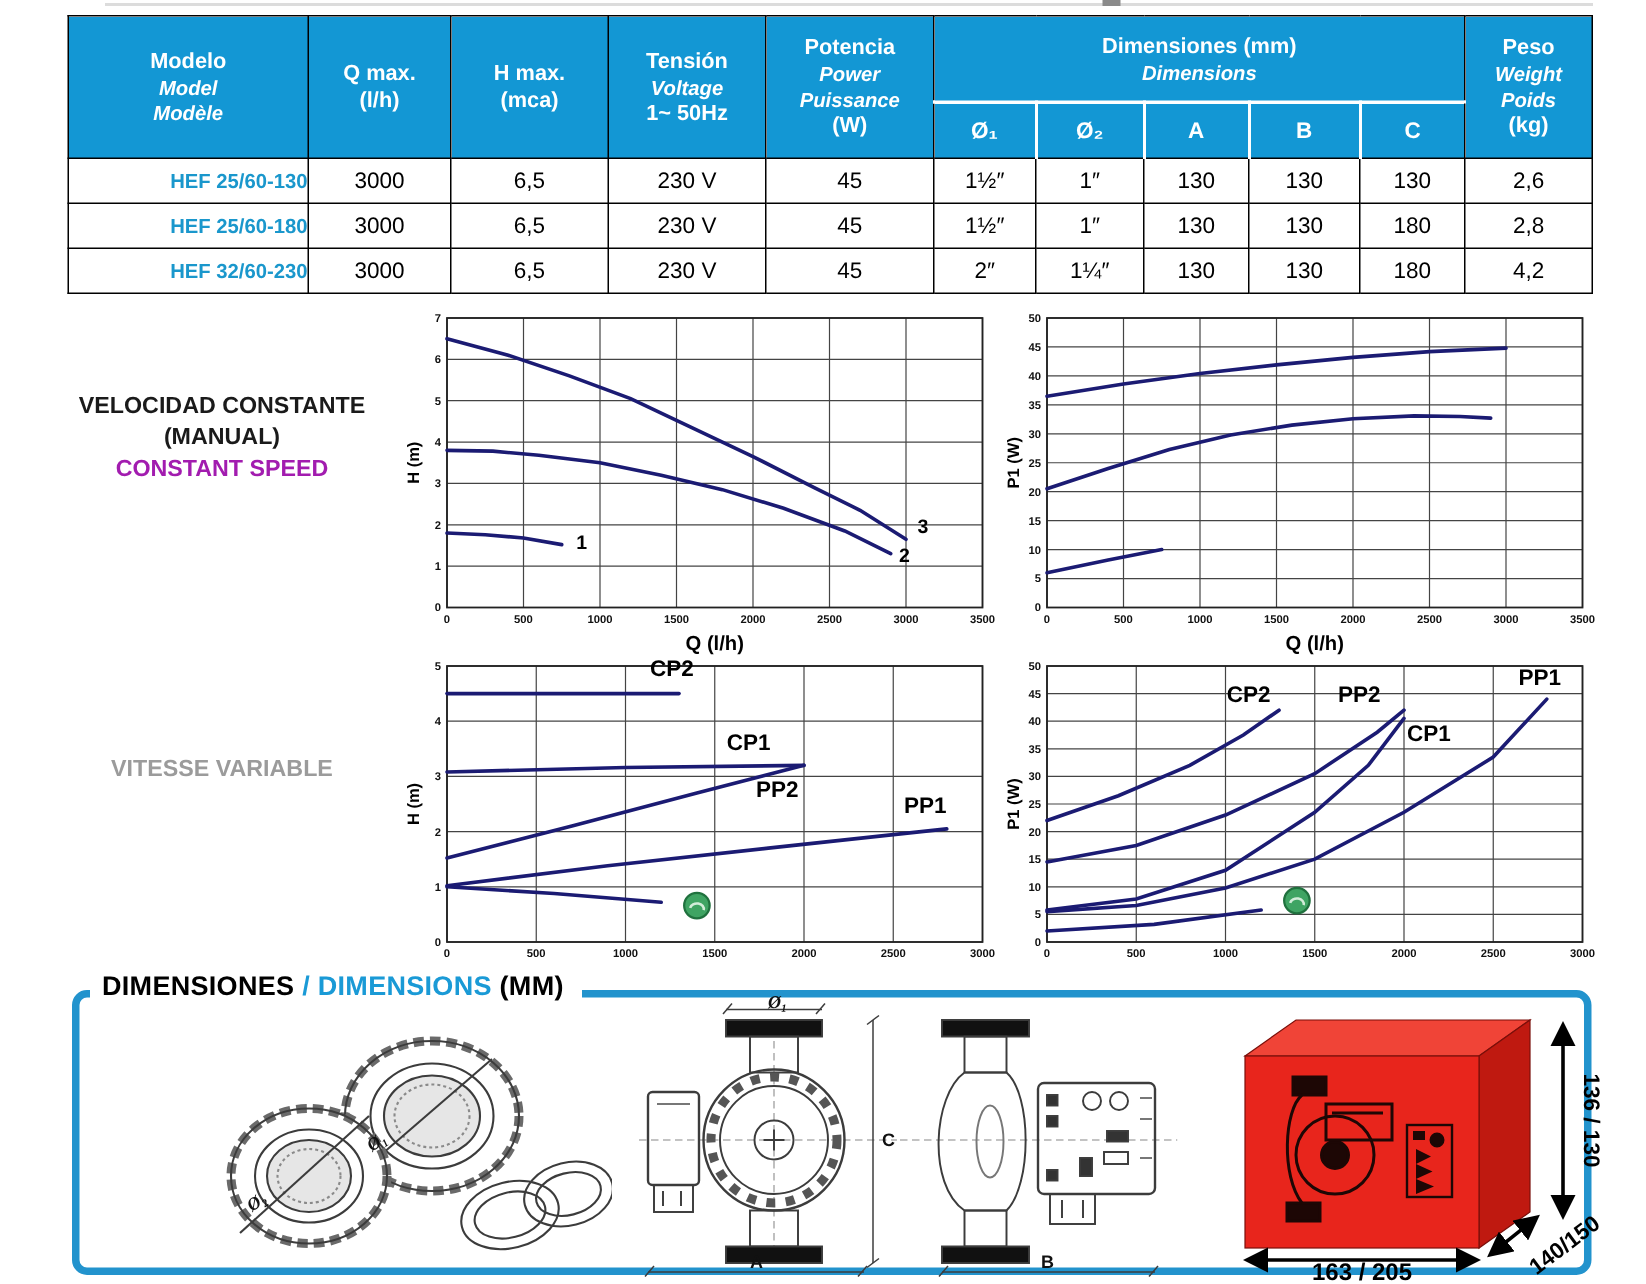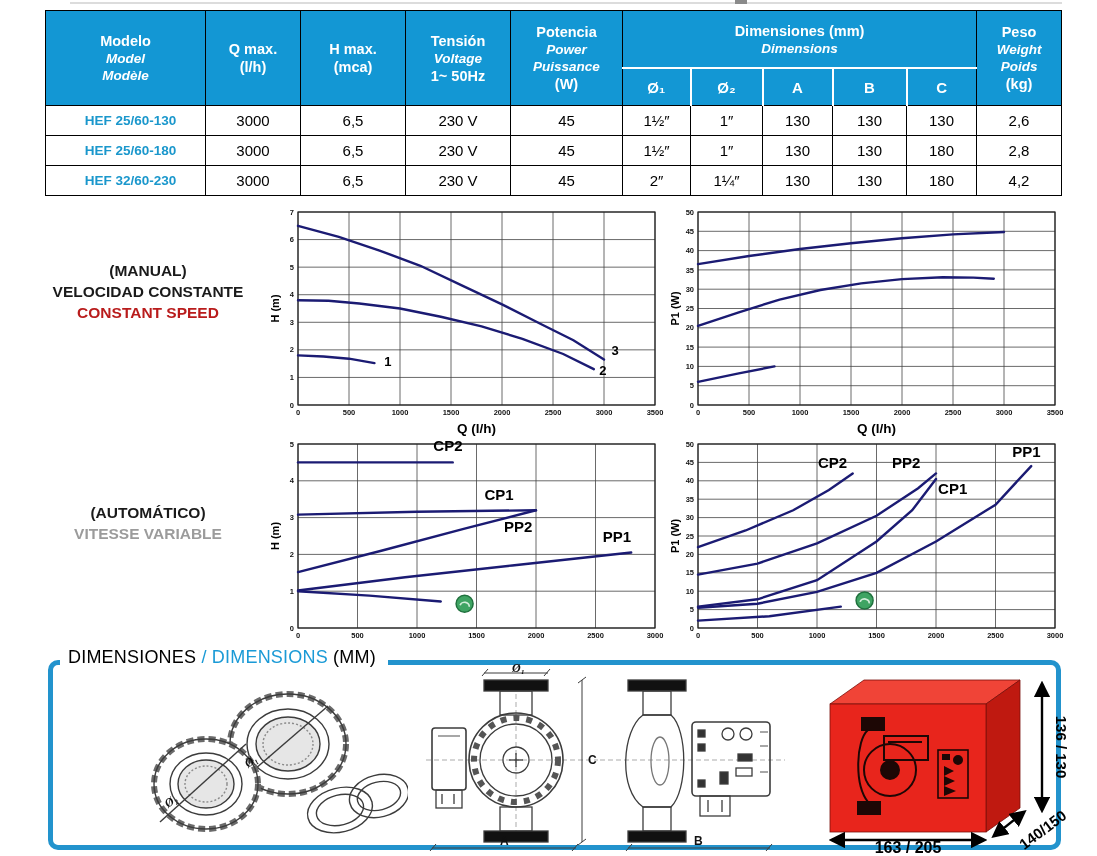--- a/index.html
+++ b/index.html
@@ -16,45 +16,45 @@
   .spec-table th{background:#1397d4;color:#fff;border:1.6px solid #000}
   .spec-table thead tr:first-child th{height:56px}
   .spec-table thead tr:nth-child(2) th{height:36px}
   .spec-table th.dimh{border-bottom:2.5px solid #fff}
   .spec-table th.subh{border-left:2.5px solid #fff;border-right:2.5px solid #fff;border-bottom:1.6px solid #000;font-size:15px;font-weight:bold}
   .spec-table th.subh.first{border-left:1.6px solid #000}
   .spec-table th.subh.last{border-right:1.6px solid #000}
   .hln{font-size:14.5px;font-weight:bold;line-height:18px}
   .hit{font-size:13.5px;font-weight:600;font-style:italic;line-height:17px}
   .spec-table td{border:1.6px solid #000;height:29px;font-size:15px;background:#fff}
-  .spec-table td.model{color:#1a97cc;font-weight:bold;font-size:13.5px;text-align:center;padding-left:10px}
+  .spec-table td.model{color:#1a97cc;font-weight:bold;font-size:13.5px;text-align:right;padding-left:10px}
 
   
   .sec-label{position:absolute;left:28px;width:240px;text-align:center;font-weight:bold;font-size:15.5px;line-height:21px}
   .sec-label .es{color:#1a1a1a}
-  .sec-label .en{color:#b91c1c}
+  .sec-label .en{color:#a21caf}
   .sec-label .fr{color:#9b9b9b}
   #sec-constant{top:260px}
   #sec-variable{top:502px}
 
   
   .chart{position:absolute}
   #c1{left:268px;top:206px}
   #c2{left:668px;top:206px}
   #c3{left:268px;top:438px}
   #c4{left:668px;top:438px}
   .tick{font:bold 7.5px "Liberation Sans",sans-serif;fill:#111}
   .axlabel{font:bold 11px "Liberation Sans",sans-serif;fill:#000}
   .axlabel2{font:bold 13.5px "Liberation Sans",sans-serif;fill:#000}
 
   
   .dim-box{position:absolute;left:48px;top:660px;width:1003px;height:180px;
            border:5px solid #2293cd;border-radius:10px;background:#fff}
   .dim-title{position:absolute;left:60px;top:647px;background:#fff;padding:0 12px 0 8px;
-             font-size:18px;font-weight:normal;white-space:nowrap;letter-spacing:.2px}
+             font-size:18px;font-weight:bold;white-space:nowrap;letter-spacing:.2px}
   .dim-title .blue{color:#1a9ad6}
   .drawing{position:absolute}
   #fittings{left:88px;top:684px}
   #front-view{left:426px;top:664px}
   #side-view{left:600px;top:664px}
   #red-box{left:798px;top:662px}
   .draw-stroke{stroke:#3c3c3c;fill:none}
   .dimtext{font:bold italic 12px "Liberation Serif",serif;fill:#111}
   .dimletter{font:bold 12px "Liberation Sans",sans-serif;fill:#111}
   .boxdim{font:bold 15px "Liberation Sans",sans-serif;fill:#000}
@@ -161,26 +161,25 @@
         <td>1¼″</td>
         <td>130</td>
         <td>130</td>
         <td>180</td>
         <td>4,2</td>
       </tr>
     </tbody>
   </table>
 
 <div class="sec-label" id="sec-constant">
+  <div class="es">VELOCIDAD CONSTANTE</div>
   <div class="es">(MANUAL)</div>
-  <div class="es">VELOCIDAD CONSTANTE</div>
   <div class="en">CONSTANT SPEED</div>
 </div>
 <div class="sec-label" id="sec-variable">
-  <div class="es">(AUTOMÁTICO)</div>
   <div class="fr">VITESSE VARIABLE</div>
 </div>
 
 <svg class="chart" id="c1" width="402" height="232" viewBox="0 0 402 232">
     <line x1="30" y1="6" x2="30" y2="199" stroke="#444" stroke-width="0.8"></line>
     <text x="30" y="209" text-anchor="middle" class="tick">0</text>
     <line x1="81" y1="6" x2="81" y2="199" stroke="#444" stroke-width="0.8"></line>
     <text x="81" y="209" text-anchor="middle" class="tick">500</text>
     <line x1="132" y1="6" x2="132" y2="199" stroke="#444" stroke-width="0.8"></line>
     <text x="132" y="209" text-anchor="middle" class="tick">1000</text>

